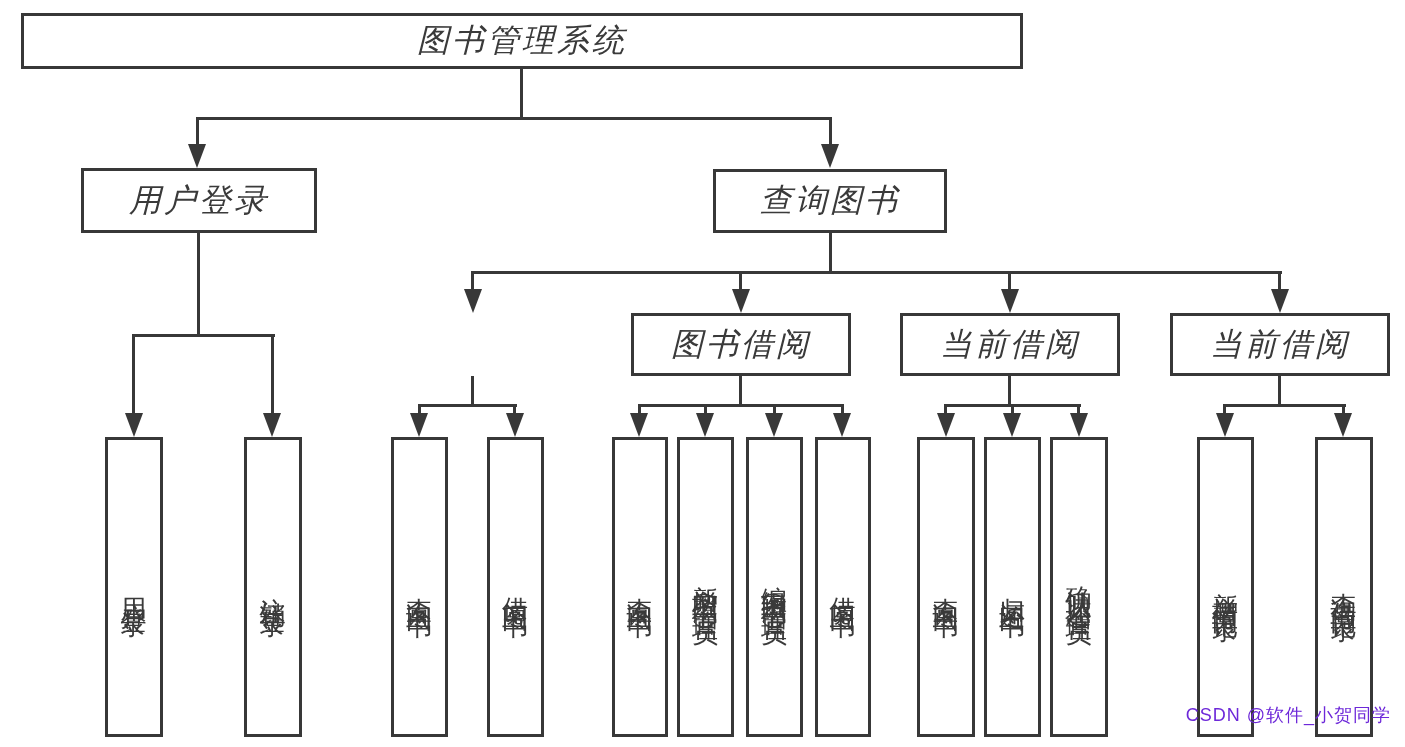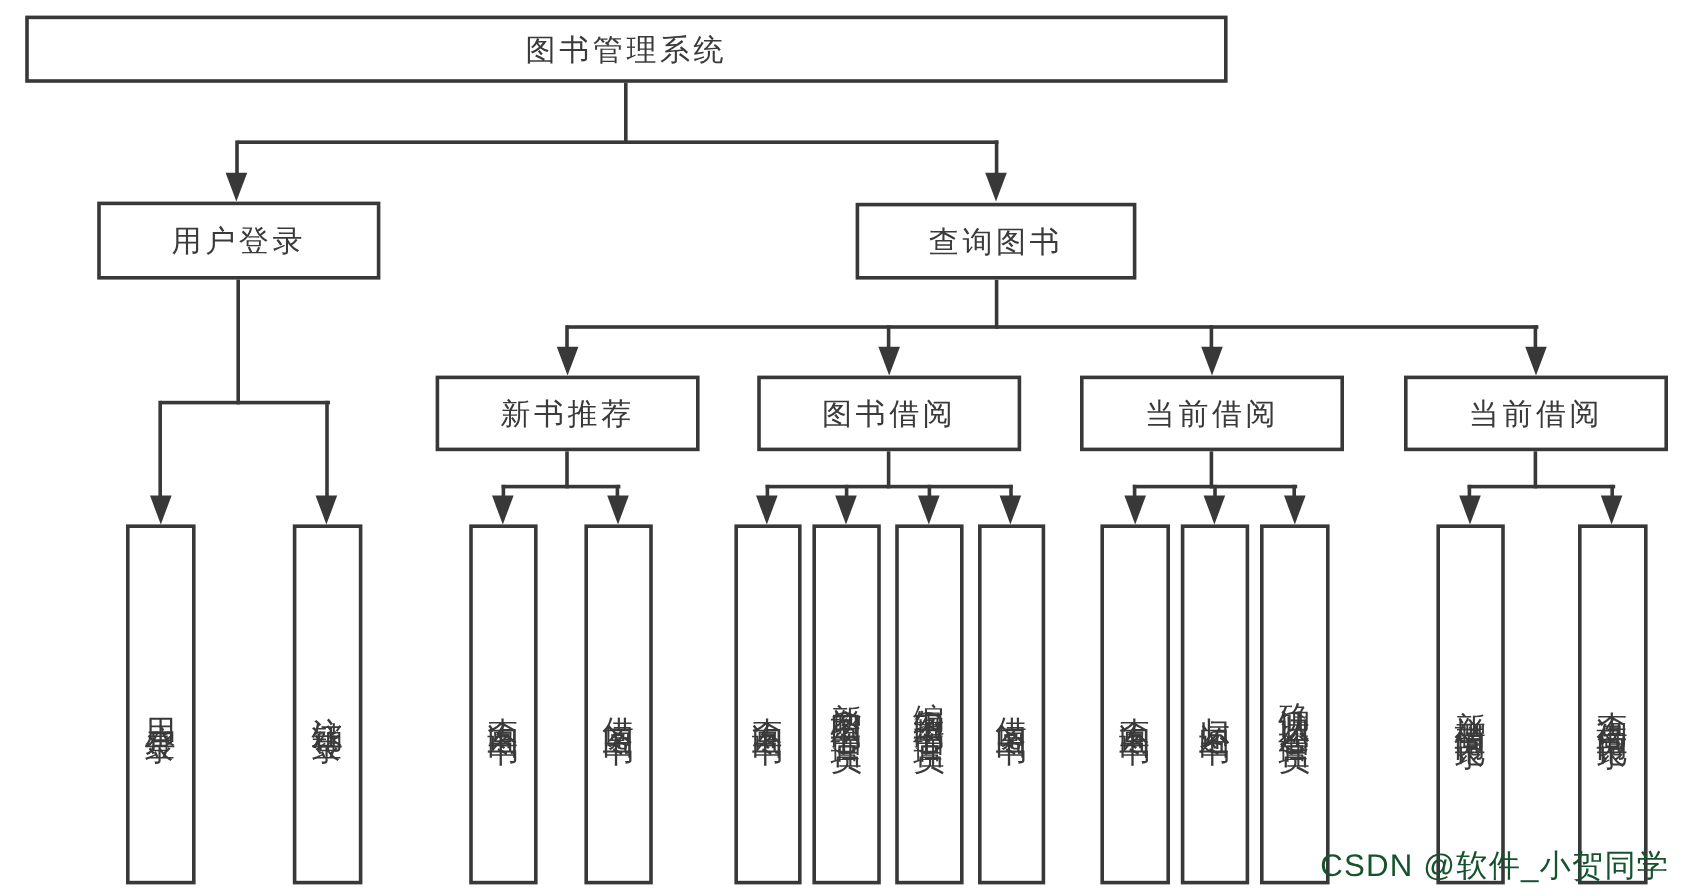--- a/index.html
+++ b/index.html
@@ -16,23 +16,24 @@
     box-sizing: border-box;
     background: #ffffff;
     border: 3px solid #383838;
     color: #3a3a3a;
     display: flex;
     align-items: center;
     justify-content: center;
     z-index: 2;
   }
   .h-label {
-    font-size: 25px;
+    font-size: 32px;
     letter-spacing: 3px;
     white-space: nowrap;
+    font-style: italic;
   }
   .v-label {
     writing-mode: vertical-rl;
     text-orientation: mixed;
     font-size: 26px;
     letter-spacing: 5px;
     line-height: 1;
     white-space: nowrap;
   }
   .vline { position: absolute; width: 3px; background: #383838; z-index: 1; }
@@ -41,24 +42,24 @@
     position: absolute;
     width: 0; height: 0;
     border-left: 9px solid transparent;
     border-right: 9px solid transparent;
     border-top: 24px solid #383838;
     z-index: 1;
   }
   .watermark {
     position: absolute;
     right: 14px;
-    bottom: 8px;
-    font-size: 26px;
+    bottom: 20px;
+    font-size: 18px;
     letter-spacing: 1px;
-    color: #14532d;
+    color: #6d28d9;
     z-index: 5;
     white-space: nowrap;
   }
 </style>
 </head>
 <body>
 
 <div id="canvas">
 
   <div class="node h-label" style="left:21px; top:13px; width:1002px; height:56px;">图书管理系统</div>
@@ -84,21 +85,20 @@
   <div class="hline" style="left:472px; top:271px; width:810px;"></div>
   <div class="vline" style="left:471px; top:271px; height:21px;"></div>
   <div class="arrow" style="left:464px; top:289px;"></div>
   <div class="vline" style="left:739px; top:271px; height:21px;"></div>
   <div class="arrow" style="left:732px; top:289px;"></div>
   <div class="vline" style="left:1008px; top:271px; height:21px;"></div>
   <div class="arrow" style="left:1001px; top:289px;"></div>
   <div class="vline" style="left:1278px; top:271px; height:21px;"></div>
   <div class="arrow" style="left:1271px; top:289px;"></div>
 
-  <div class="node h-label" style="left:363px; top:313px; width:220px; height:63px;">新书推荐</div>
   <div class="node h-label" style="left:631px; top:313px; width:220px; height:63px;">图书借阅</div>
   <div class="node h-label" style="left:900px; top:313px; width:220px; height:63px;">当前借阅</div>
   <div class="node h-label" style="left:1170px; top:313px; width:220px; height:63px;">当前借阅</div>
 
   <div class="vline" style="left:471px; top:376px; height:31px;"></div>
   <div class="hline" style="left:418px; top:404px; width:99px;"></div>
   <div class="vline" style="left:418px; top:404px; height:12px;"></div>
   <div class="arrow" style="left:410px; top:413px;"></div>
   <div class="vline" style="left:513px; top:404px; height:12px;"></div>
   <div class="arrow" style="left:506px; top:413px;"></div>

